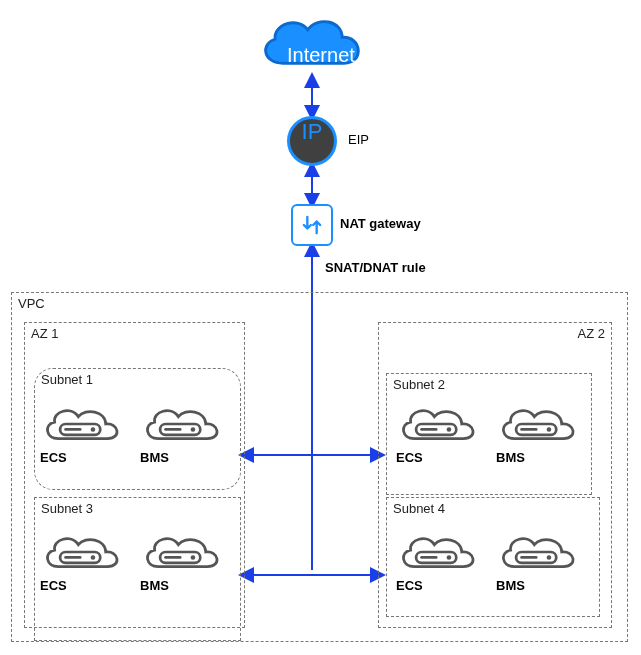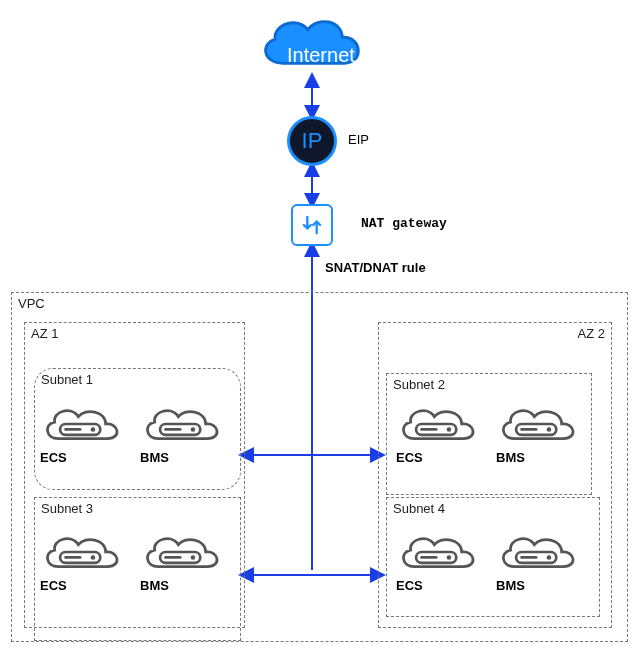--- a/index.html
+++ b/index.html
@@ -44,21 +44,21 @@
     align-items: flex-start;
     gap: 2px;
     width: 90px;
   }
   .node .caption { font-size: 13px; color:#000; font-weight: bold; }
   .arrow-line { stroke:#1a3fe6; stroke-width:2; fill:none; }
   .arrow-head { fill:#1a3fe6; }
   svg.wires { position:absolute; inset:0; width:641px; height:655px; pointer-events:none; }
   .internet-cloud { position:absolute; left: 254px; top: 10px; width:115px; height:70px; }
   .internet-text { position:absolute; left:287px; top:44px; color:#fff; font-size:20px; font-weight:500; }
-  .ip-circle { position:absolute; left:287px; top:116px; width:50px; height:50px; border:3px solid #1a8fff; border-radius:50%; background:#0f172a; box-sizing:border-box; display:flex; align-items:center; justify-content:center; color:#1a8fff; font-size:22px; font-weight:500;}
+  .ip-circle { position:absolute; left:287px; top:116px; width:50px; height:50px; border:3px solid #1a8fff; border-radius:50%; background:#404040; box-sizing:border-box; display:flex; align-items:flex-start; justify-content:center; color:#1a8fff; font-size:22px; font-weight:500;}
   .nat-box { position:absolute; left:291px; top:204px; width:42px; height:42px; border:2px solid #1a8fff; border-radius:6px; background:#fff; box-sizing:border-box; display:flex; align-items:center; justify-content:center; }
 </style>
 </head>
 <body>
 
 <div class="diagram">
 
   <svg class="wires">
     <defs>
       <marker id="ah" markerWidth="8" markerHeight="8" refX="4" refY="4" orient="auto">
@@ -88,21 +88,21 @@
   <div class="ip-circle">
     <span>IP</span>
   </div>
   <div class="label" style="left:348px; top:132px;">EIP</div>
 
   <div class="nat-box">
     <svg viewBox="0 0 24 24" width="28" height="28">
       <path d="M8 5 v10 M8 15 l-3 -3 M8 15 l3 -3  M16 19 v-10 M16 9 l-3 3 M16 9 l3 3" fill="none" stroke="#1a8fff" stroke-width="2" stroke-linecap="round"></path>
     </svg>
   </div>
-  <div class="label label-bold" style="left:361px; top:216px;font-family:Liberation Mono, monospace;">NAT gateway</div>
+  <div class="label label-bold" style="left:340px; top:216px;">NAT gateway</div>
   <div class="label label-bold" style="left:325px; top:260px;">SNAT/DNAT rule</div>
 
   <div class="box-dashed" style="left:11px; top:292px; width:617px; height:350px;">
     <div class="box-title-tl">VPC</div>
   </div>
 
   <div class="box-dashdot" style="left:24px; top:322px; width:221px; height:306px;">
     <div class="box-title-tl">AZ 1</div>
   </div>
 

